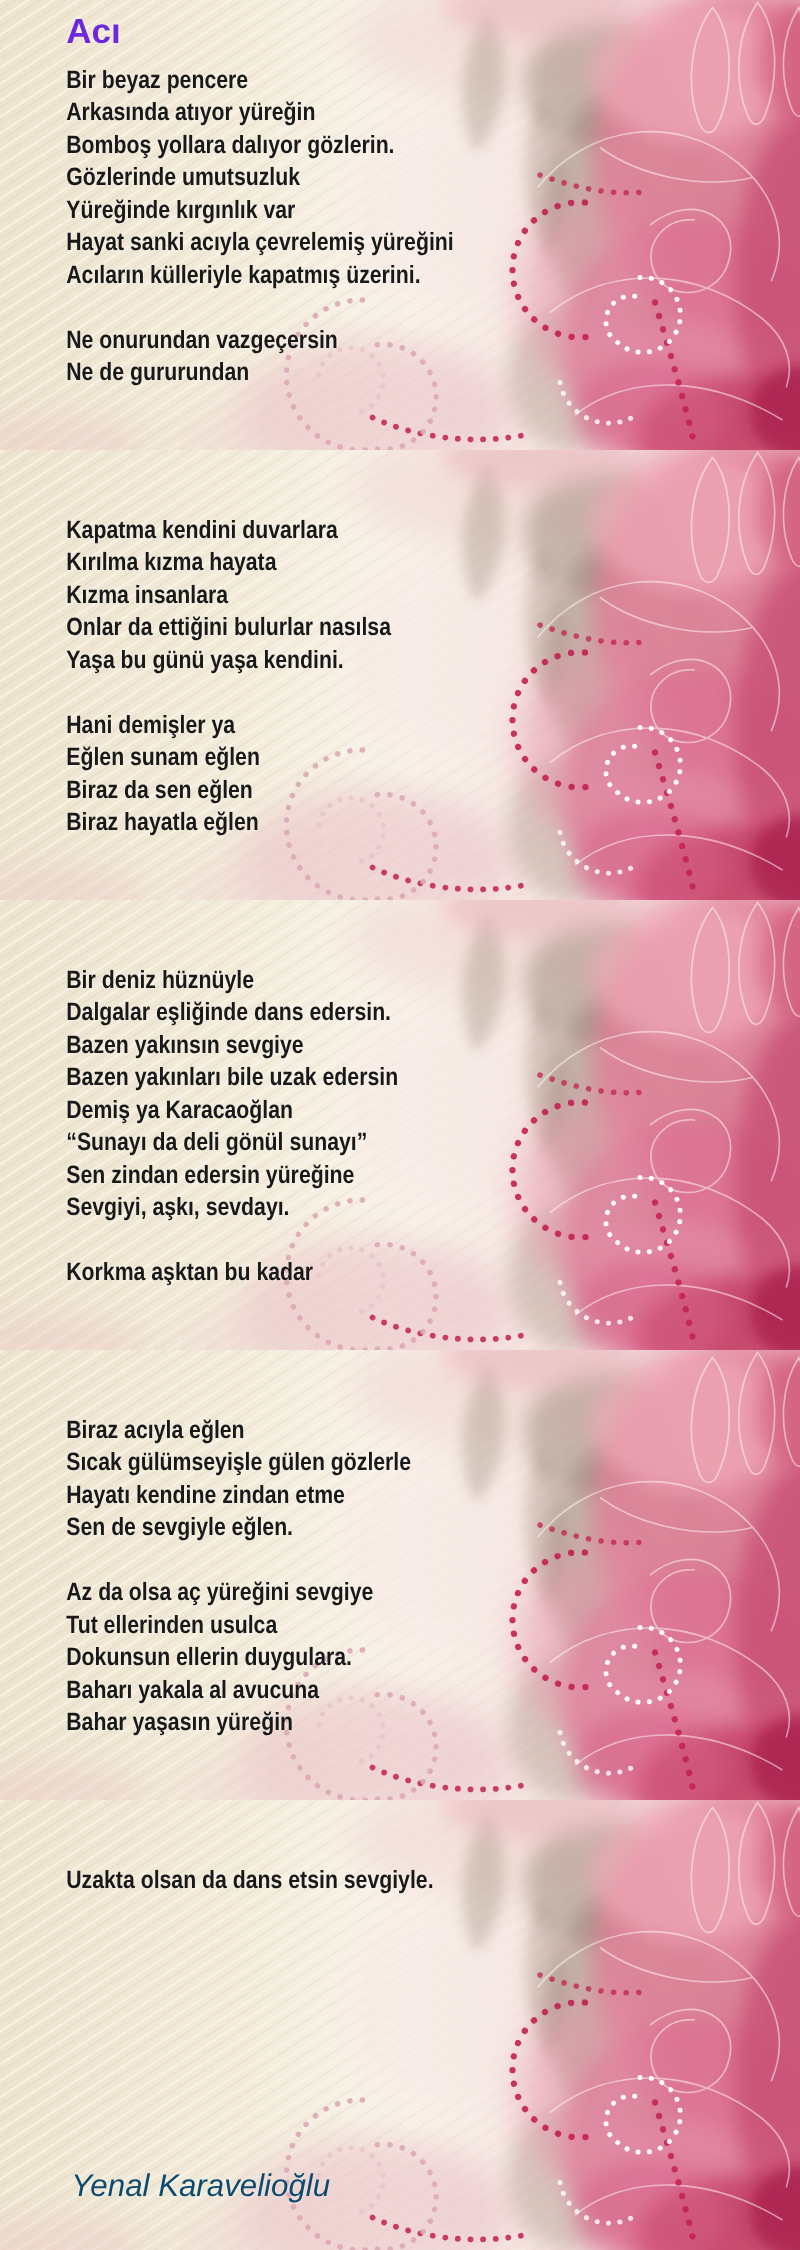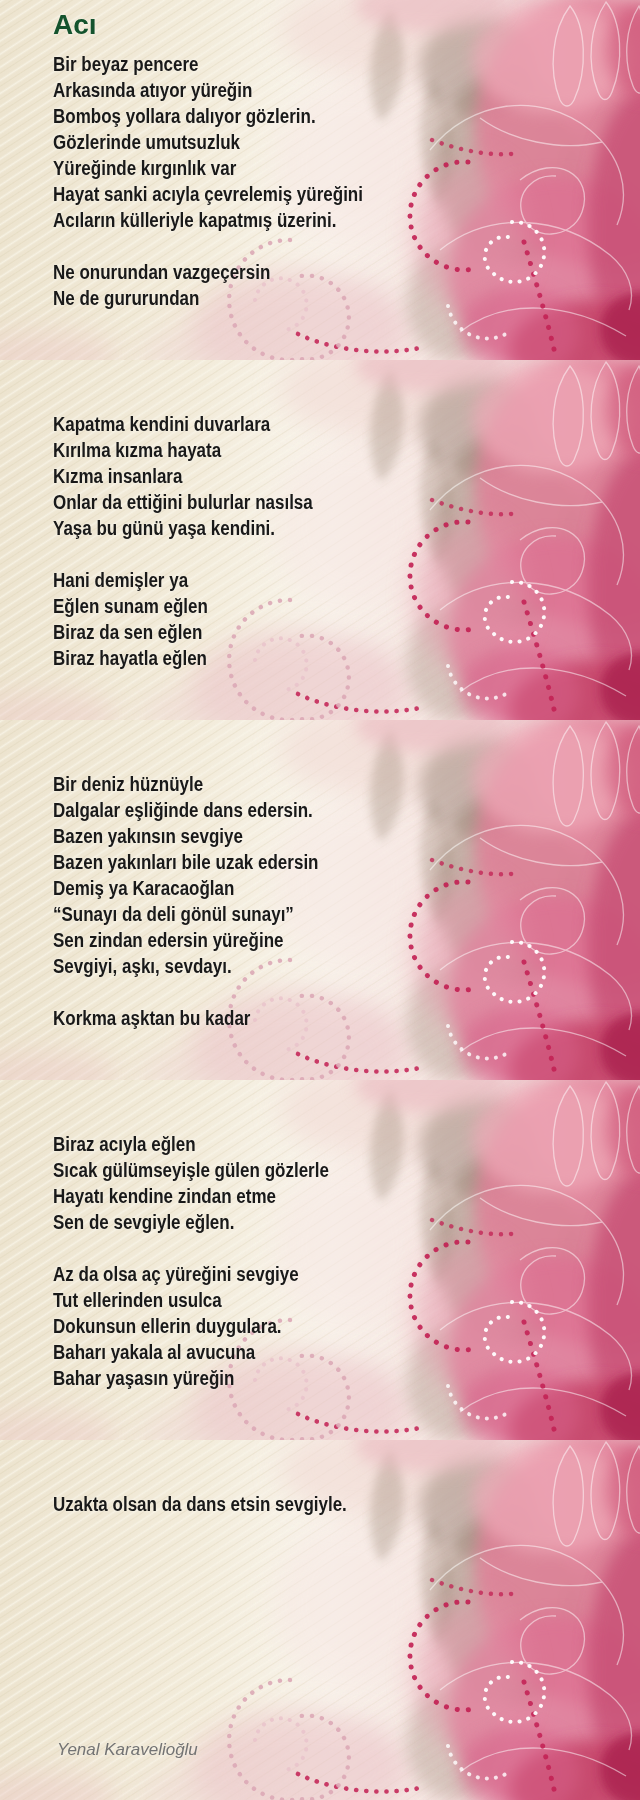--- a/index.html
+++ b/index.html
@@ -27,21 +27,21 @@
     height: 360px;
     display: block;
   }
   .page-title {
     position: absolute;
     left: 53px;
     top: 8px;
     font-size: 28px;
     line-height: 34px;
     font-weight: bold;
-    color: #14532d;
+    color: #6d28d9;
     text-shadow: 0 0 3px rgba(255,255,255,0.5);
     z-index: 2;
   }
   .stanza {
     position: absolute;
     left: 53px;
     top: 51px;
     width: 680px;
     transform: scaleX(0.85);
     transform-origin: 0 0;
@@ -53,25 +53,25 @@
     min-height: 26px;
     font-weight: bold;
     color: #191919;
     white-space: pre-wrap;
     text-shadow: 0 0 3px rgba(255,255,255,0.45);
   }
   .author {
     position: absolute;
     left: 57px;
     top: 296px;
-    font-size: 17px;
+    font-size: 25px;
     line-height: 27px;
     font-style: italic;
     font-weight: normal;
-    color: #737373;
+    color: #0c4a6e;
     text-shadow: 0 0 3px rgba(255,255,255,0.4);
     z-index: 2;
   }
   .defs-svg { position: absolute; width: 0; height: 0; overflow: hidden; }
 </style>
 </head>
 <body>
 
 <svg class="defs-svg" xmlns="http://www.w3.org/2000/svg" aria-hidden="true">
   <defs>

